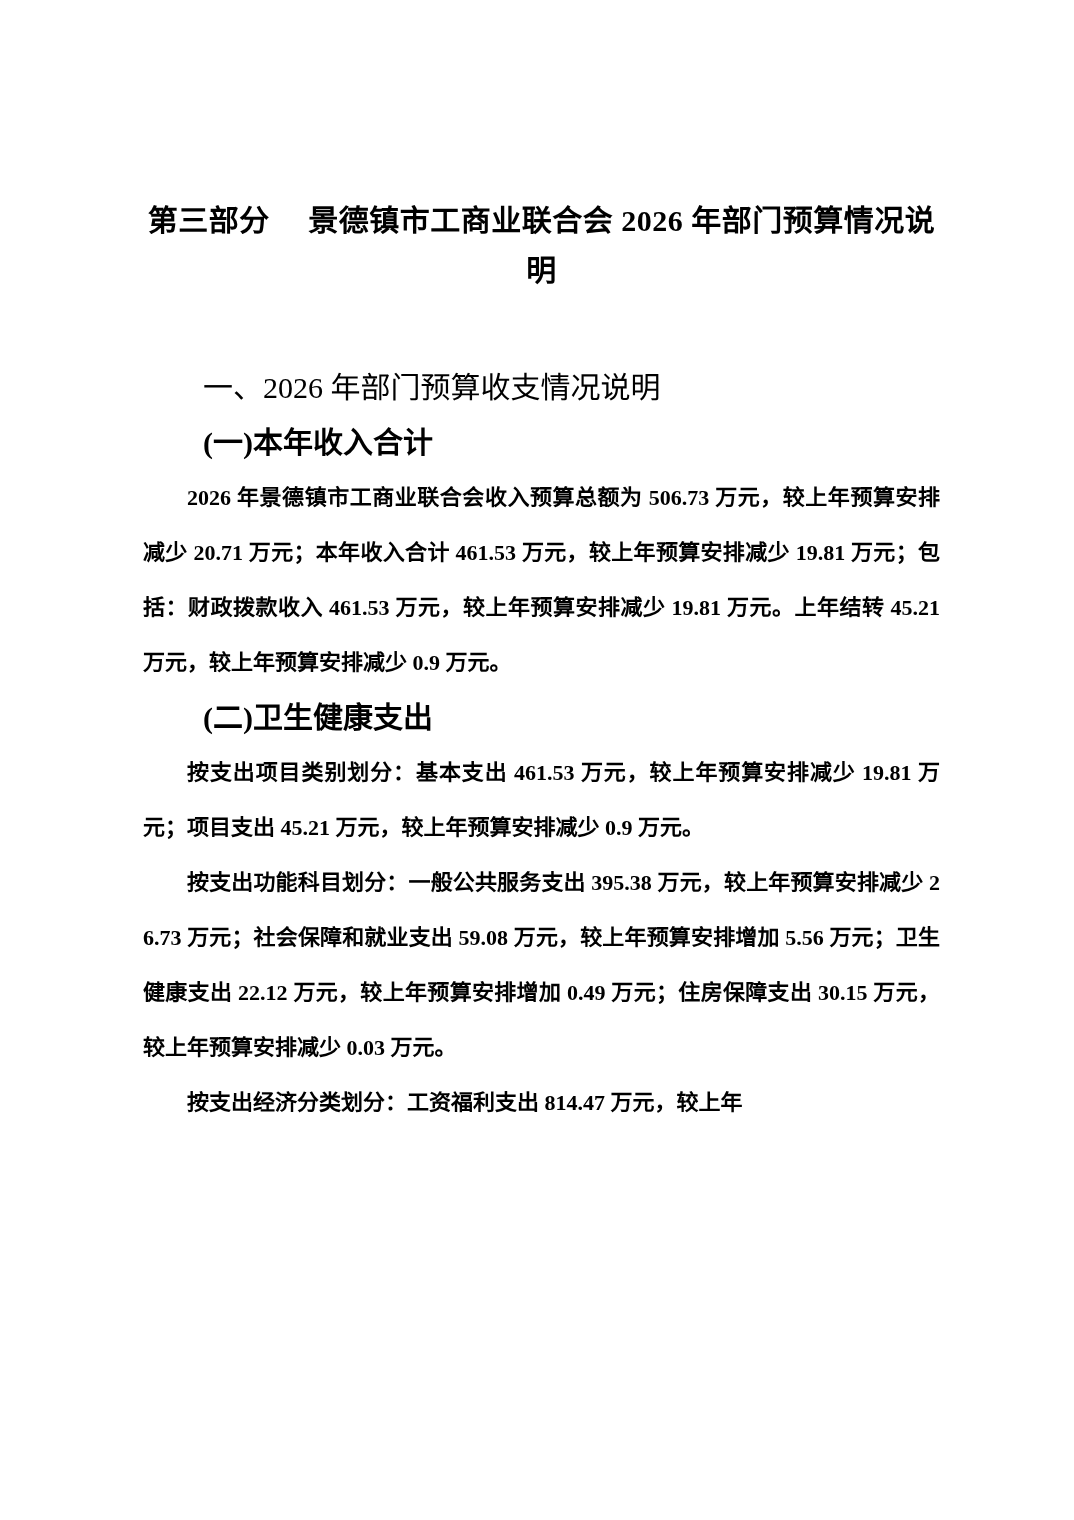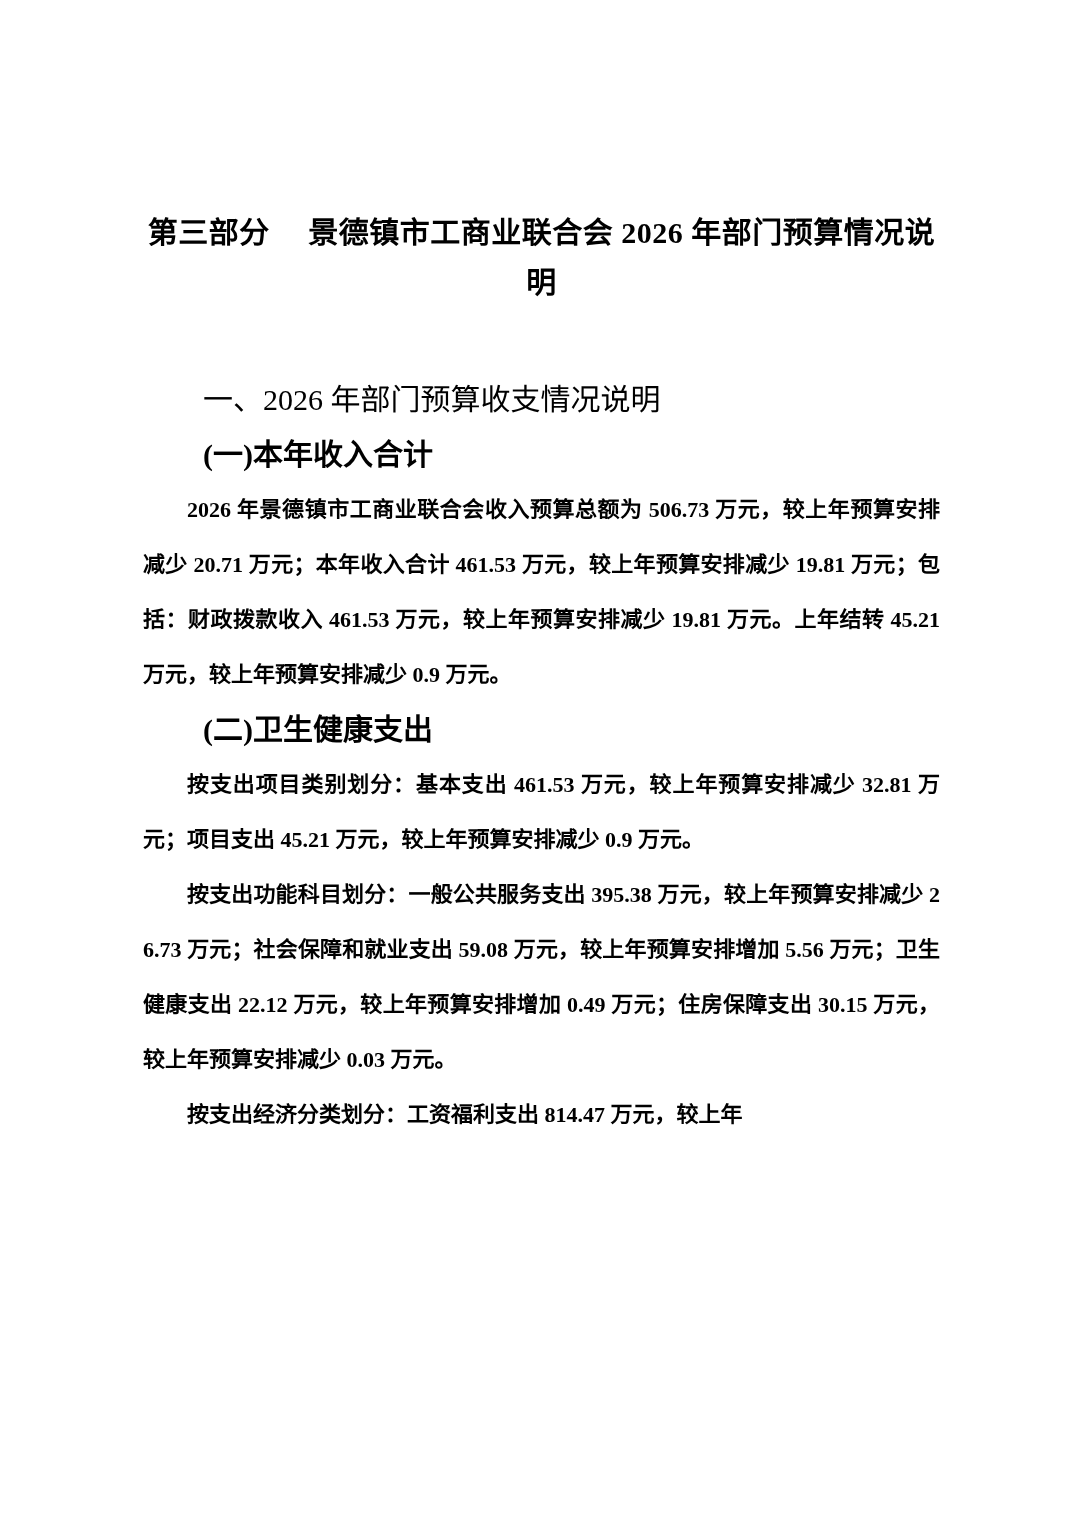--- a/index.html
+++ b/index.html
@@ -22,21 +22,21 @@
     top: 196px;
     left: 143px;
     width: 797px;
   }
   .doc-title {
     font-size: 30px;
     font-weight: bold;
     line-height: 50px;
     text-align: center;
     letter-spacing: 0.5px;
-    margin: 12px 0 64px 0;
+    margin: 0 0 64px 0;
   }
   .section-heading {
     font-size: 30px;
     font-weight: normal;
     line-height: 55px;
     text-indent: 2em;
     margin: 0;
   }
   .sub-heading {
     font-size: 30px;
@@ -66,20 +66,20 @@
 
     <h2 class="section-heading">一、2026 年部门预算收支情况说明</h2>
 
     <h3 class="sub-heading">(一)本年收入合计</h3>
 
     <p class="body-para">2026 年景德镇市工商业联合会收入预算总额为 506.73 万元，较上年预算安排减少 20.71 万元；本年收入合计 461.53 万元，较上年预算安排减少 19.81 万元；包括：财政拨款收入 461.53 万元，较上年预算安排减少 19.81 万元。上年结转 45.21 万元，较上年预算安排减少 0.9 万元。</p>
 
     <h3 class="sub-heading">(二)卫生健康支出</h3>
 
 
-    <p class="body-para">按支出项目类别划分：基本支出 461.53 万元，较上年预算安排减少 32.81 万元；项目支出 45.21 万元，较上年预算安排减少 0.9 万元。</p>
+    <p class="body-para">按支出项目类别划分：基本支出 461.53 万元，较上年预算安排减少 19.81 万元；项目支出 45.21 万元，较上年预算安排减少 0.9 万元。</p>
 
     <p class="body-para">按支出功能科目划分：一般公共服务支出 395.38 万元，较上年预算安排减少 26.73 万元；社会保障和就业支出 59.08 万元，较上年预算安排增加 5.56 万元；卫生健康支出 22.12 万元，较上年预算安排增加 0.49 万元；住房保障支出 30.15 万元，较上年预算安排减少 0.03 万元。</p>
 
     <p class="body-para">按支出经济分类划分：工资福利支出 814.47 万元，较上年</p>
 
   </div>
 </div>
 
 </body></html>

